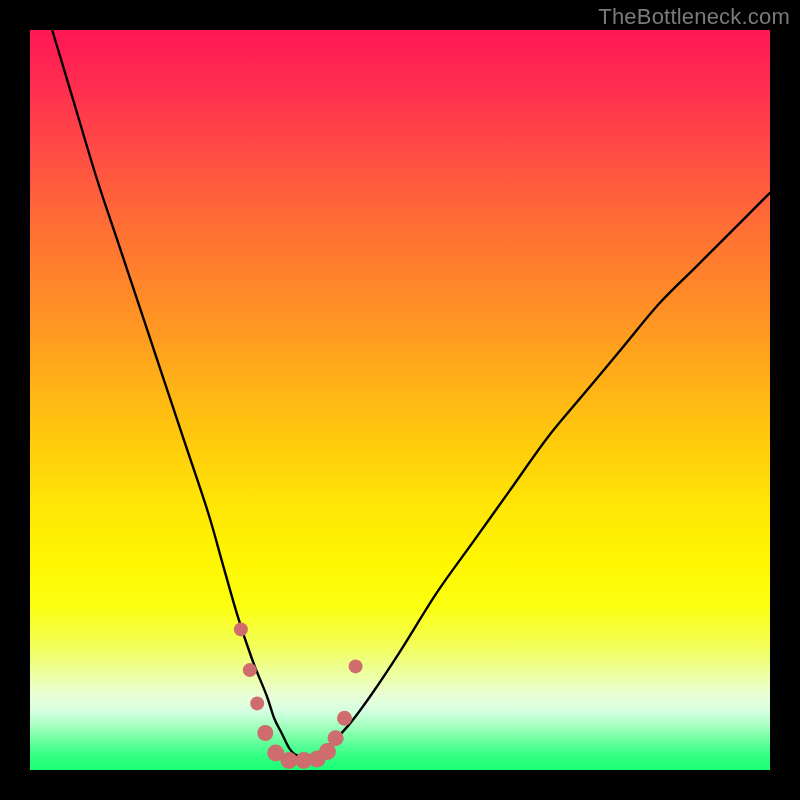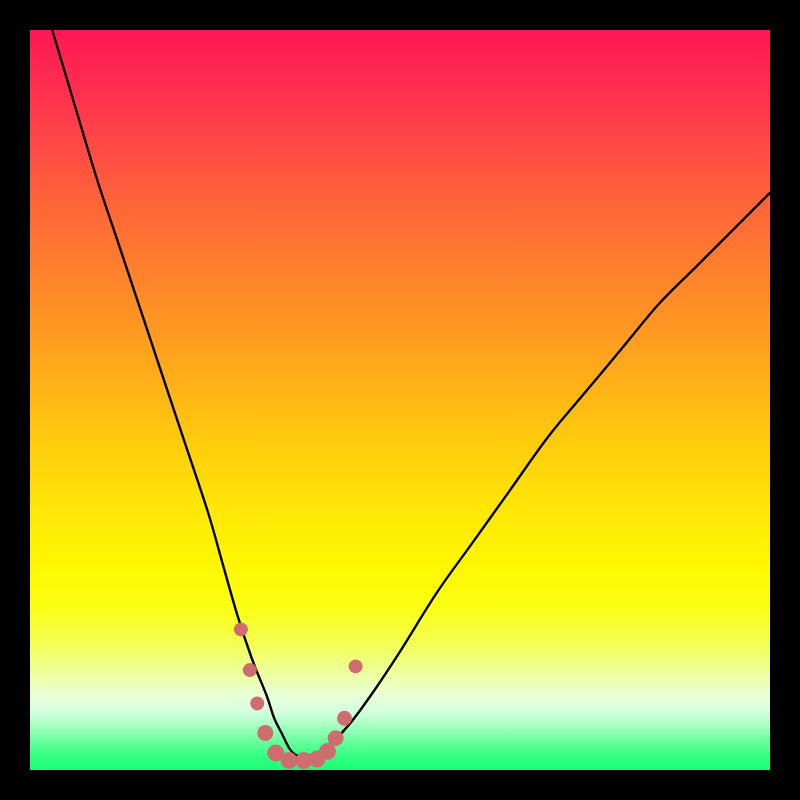--- a/index.html
+++ b/index.html
@@ -69,20 +69,21 @@
   }
   .marker {
     fill: #cf6d6e;
     stroke: none;
   }
 </style>
 </head>
 <body>
 
 <div class="frame">
+  <div class="watermark">TheBottleneck.com</div>
   <div class="plot">
     <svg class="curve" viewBox="0 0 740 740">
       <path id="curve-path" class="curve-path" d="M 22.2 0.0 C 25.9 12.3, 37.0 49.3, 44.4 74.0 C 51.8 98.7, 59.2 124.6, 66.6 148.0 C 74.0 171.4, 81.4 192.4, 88.8 214.6 C 96.2 236.8, 103.6 259.0, 111.0 281.2 C 118.4 303.4, 125.8 325.6, 133.2 347.8 C 140.6 370.0, 148.0 392.2, 155.4 414.4 C 162.8 436.6, 171.4 461.3, 177.6 481.0 C 183.8 500.7, 187.5 515.5, 192.4 532.8 C 197.3 550.1, 202.3 568.6, 207.2 584.6 C 212.1 600.6, 217.1 615.4, 222.0 629.0 C 226.9 642.6, 233.1 656.1, 236.8 666.0 C 240.5 675.9, 241.7 682.0, 244.2 688.2 C 246.7 694.4, 249.1 698.1, 251.6 703.0 C 254.1 707.9, 256.5 714.1, 259.0 717.8 C 261.5 721.5, 263.9 724.0, 266.4 725.2 C 268.9 726.4, 271.3 725.2, 273.8 725.2 C 276.3 725.2, 277.5 726.4, 281.2 725.2 C 284.9 724.0, 289.8 722.7, 296.0 717.8 C 302.2 712.9, 310.8 704.2, 318.2 695.6 C 325.6 687.0, 331.8 678.3, 340.4 666.0 C 349.0 653.7, 358.9 638.9, 370.0 621.6 C 381.1 604.3, 394.7 580.9, 407.0 562.4 C 419.3 543.9, 431.7 527.9, 444.0 510.6 C 456.3 493.3, 468.7 476.1, 481.0 458.8 C 493.3 441.5, 505.7 423.0, 518.0 407.0 C 530.3 391.0, 542.7 377.4, 555.0 362.6 C 567.3 347.8, 579.7 333.0, 592.0 318.2 C 604.3 303.4, 616.7 287.4, 629.0 273.8 C 641.3 260.2, 653.7 249.1, 666.0 236.8 C 678.3 224.5, 690.7 212.1, 703.0 199.8 C 715.3 187.5, 733.8 169.0, 740.0 162.8"></path>
       <g id="markers">
           <circle cx="210.9" cy="599.4" r="7" class="marker"></circle>
           <circle cx="219.8" cy="640.1" r="7" class="marker"></circle>
           <circle cx="227.2" cy="673.4" r="7" class="marker"></circle>
           <circle cx="235.3" cy="703.0" r="8" class="marker"></circle>
           <circle cx="245.7" cy="723.0" r="8.5" class="marker"></circle>
           <circle cx="259.0" cy="730.4" r="8.5" class="marker"></circle>

